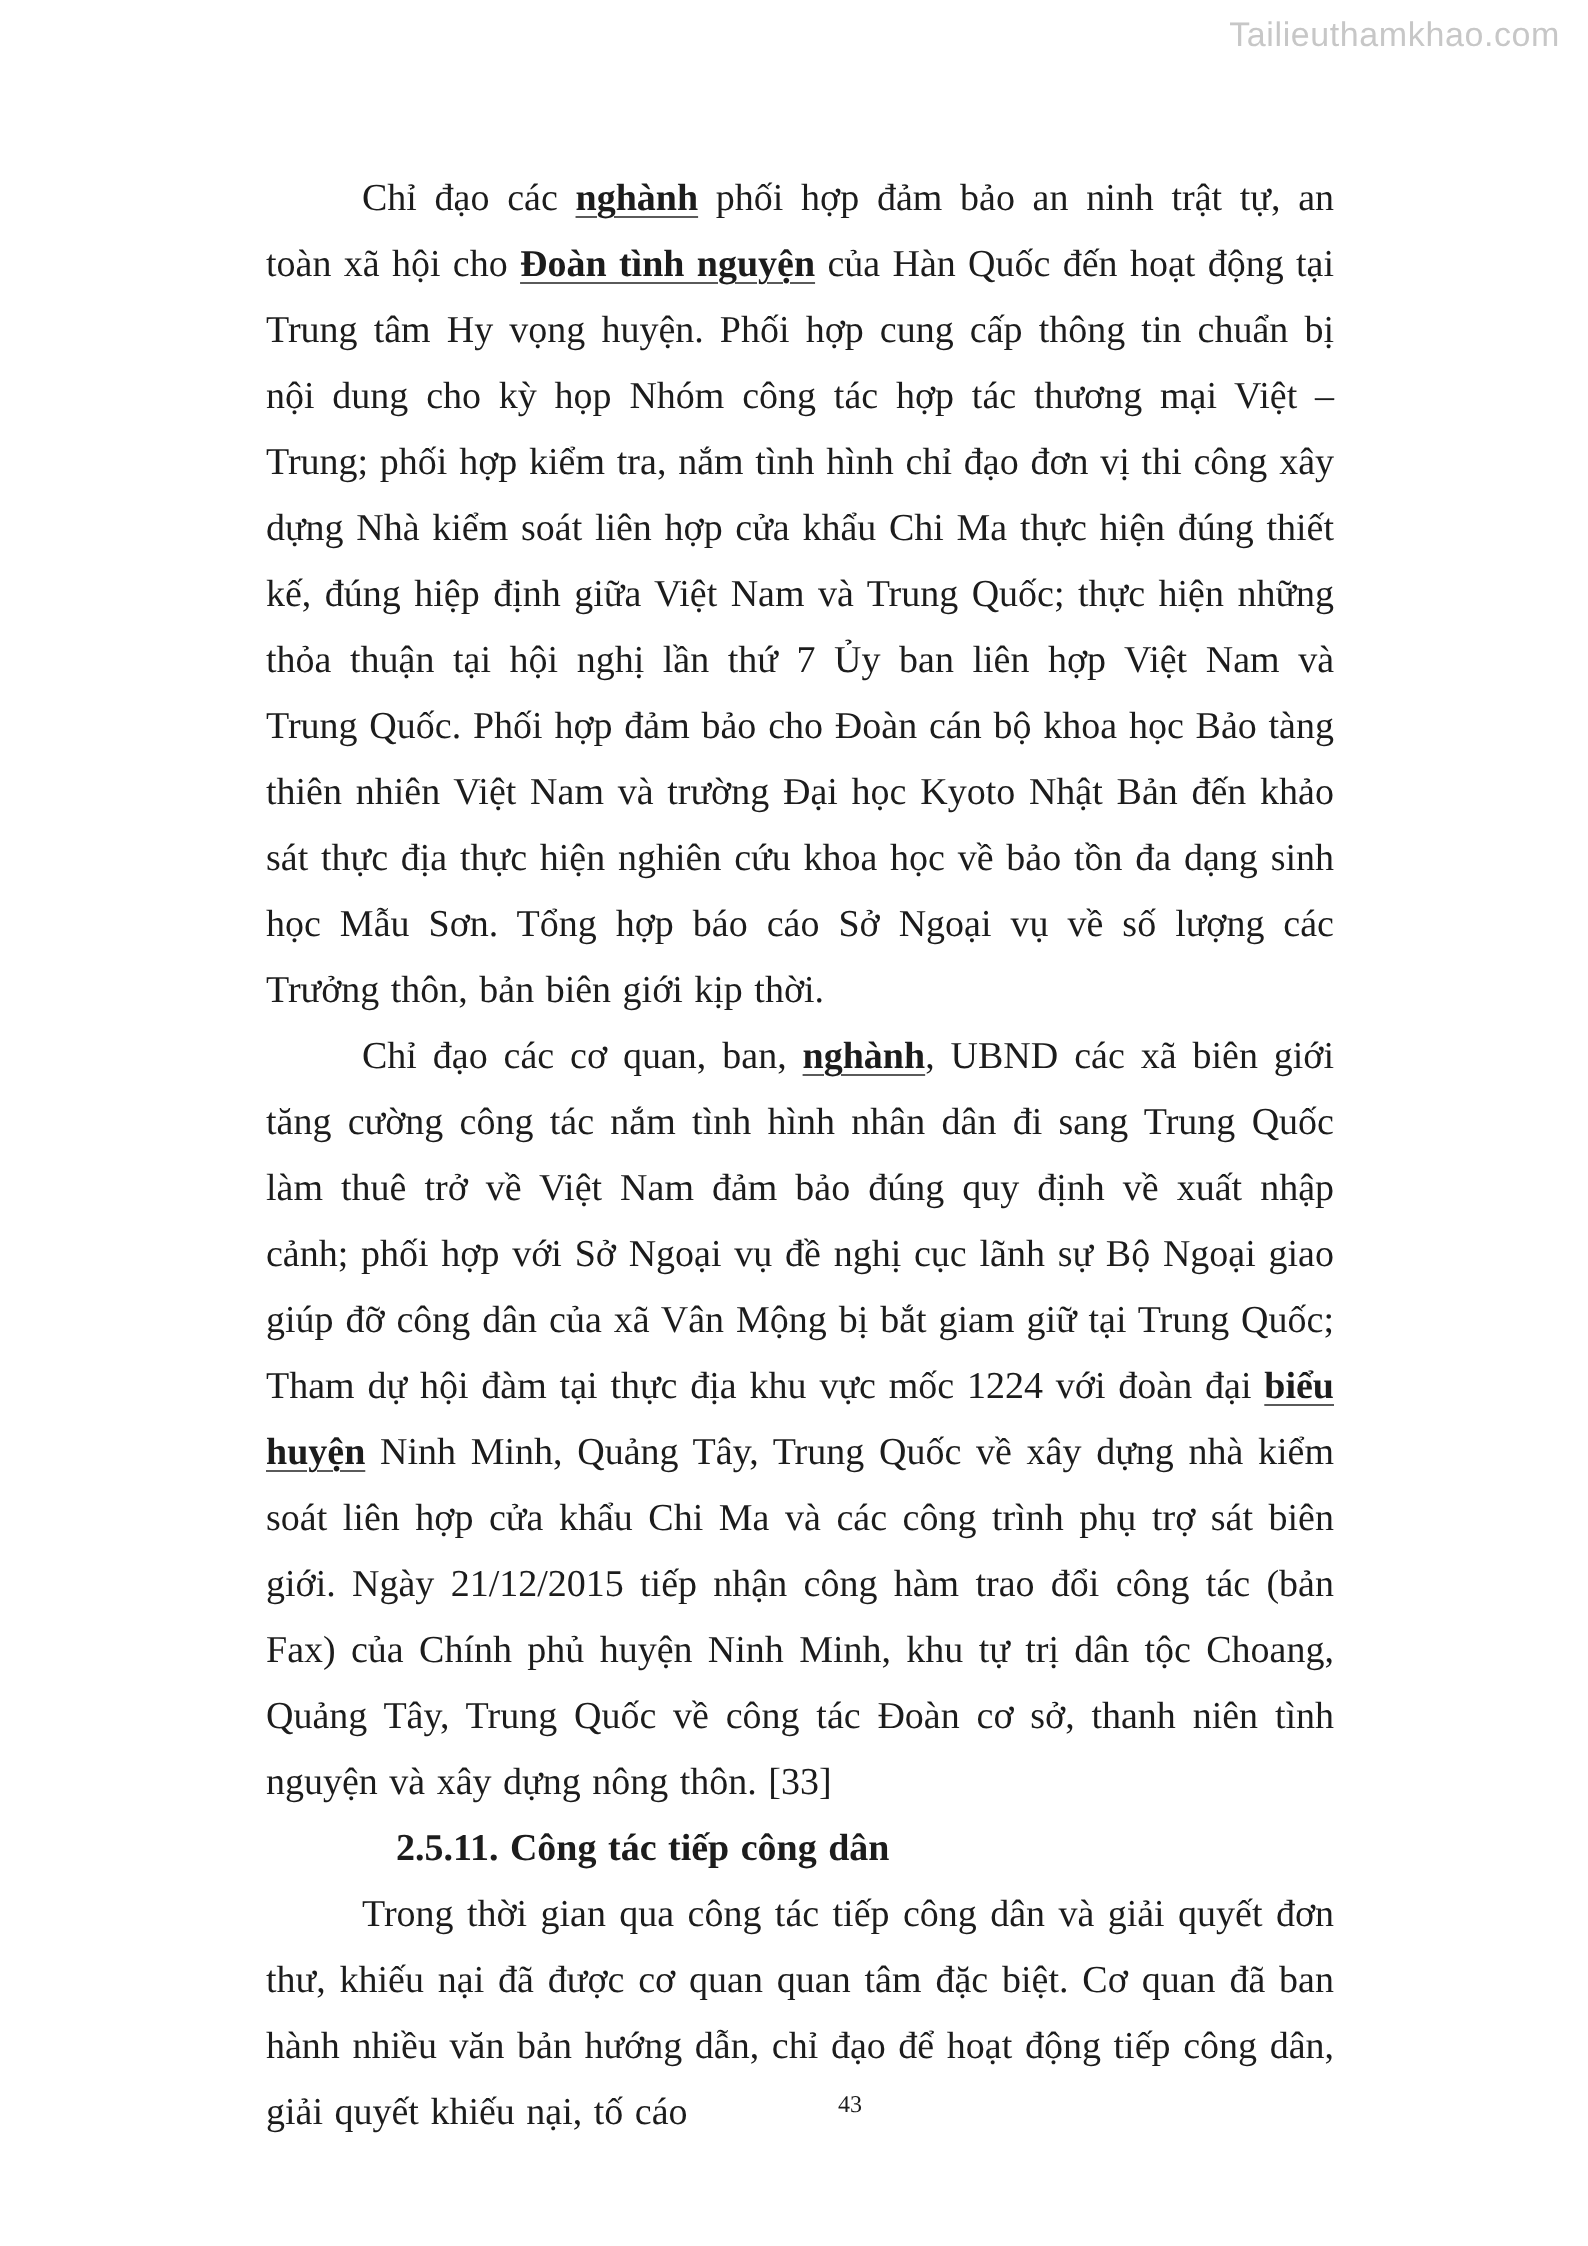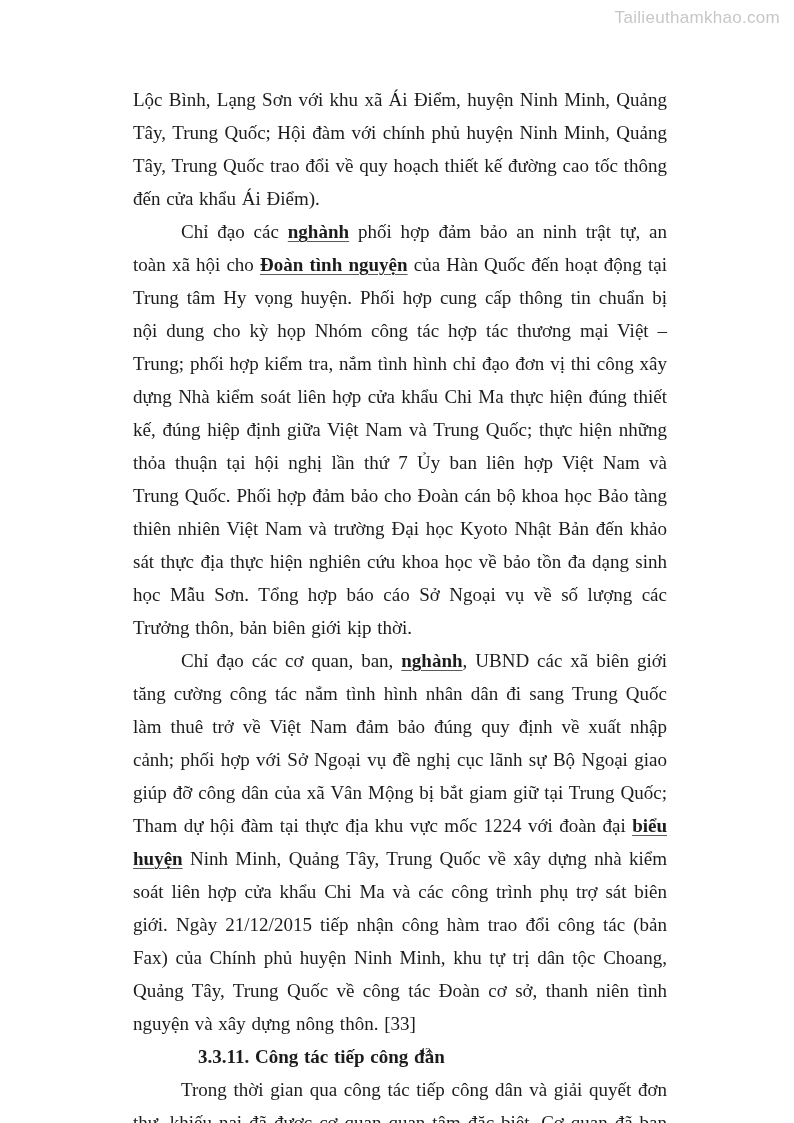--- a/index.html
+++ b/index.html
@@ -67,25 +67,24 @@
     color: #1c1c1c;
   }
 </style>
 </head>
 <body>
 
 <div class="watermark">Tailieuthamkhao.com</div>
 
 <div class="doc">
 
-  <p>Lộc Bình, Lạng Sơn với khu xã Ái Điểm, huyện Ninh Minh, Quảng Tây, Trung Quốc; Hội đàm với chính phủ huyện Ninh Minh, Quảng Tây, Trung Quốc trao đổi về quy hoạch thiết kế đường cao tốc thông đến cửa khẩu Ái Điểm).</p>
 
   <p class="indent"><span>Chỉ đạo các </span><span class="u">nghành</span><span> phối hợp đảm bảo an ninh trật tự, an toàn xã hội cho </span><span class="u">Đoàn tình nguyện</span><span> của Hàn Quốc đến hoạt động tại Trung tâm Hy vọng huyện. Phối hợp cung cấp thông tin chuẩn bị nội dung cho kỳ họp Nhóm công tác hợp tác thương mại Việt – Trung; phối hợp kiểm tra, nắm tình hình chỉ đạo đơn vị thi công xây dựng Nhà kiểm soát liên hợp cửa khẩu Chi Ma thực hiện đúng thiết kế, đúng hiệp định giữa Việt Nam và Trung Quốc; thực hiện những thỏa thuận tại hội nghị lần thứ 7 Ủy ban liên hợp Việt Nam và Trung Quốc. Phối hợp đảm bảo cho Đoàn cán bộ khoa học Bảo tàng thiên nhiên Việt Nam và trường Đại học Kyoto Nhật Bản đến khảo sát thực địa thực hiện nghiên cứu khoa học về bảo tồn đa dạng sinh học Mẫu Sơn. Tổng hợp báo cáo Sở Ngoại vụ về số lượng các Trưởng thôn, bản biên giới kịp thời.</span></p>
 
   <p class="indent"><span>Chỉ đạo các cơ quan, ban, </span><span class="u">nghành</span><span>, UBND các xã biên giới tăng cường công tác nắm tình hình nhân dân đi sang Trung Quốc làm thuê trở về Việt Nam đảm bảo đúng quy định về xuất nhập cảnh; phối hợp với Sở Ngoại vụ đề nghị cục lãnh sự Bộ Ngoại giao giúp đỡ công dân của xã Vân Mộng bị bắt giam giữ tại Trung Quốc; Tham dự hội đàm tại thực địa khu vực mốc 1224 với đoàn đại </span><span class="u">biểu huyện</span><span> Ninh Minh, Quảng Tây, Trung Quốc về xây dựng nhà kiểm soát liên hợp cửa khẩu Chi Ma và các công trình phụ trợ sát biên giới. Ngày 21/12/2015 tiếp nhận công hàm trao đổi công tác (bản Fax) của Chính phủ huyện Ninh Minh, khu tự trị dân tộc Choang, Quảng Tây, Trung Quốc về công tác Đoàn cơ sở, thanh niên tình nguyện và xây dựng nông thôn. [33]</span></p>
 
-  <p class="heading">3.3.11. Công tác tiếp công dân</p>
+  <p class="heading">2.5.11. Công tác tiếp công dân</p>
 
   <p class="indent">Trong thời gian qua công tác tiếp công dân và giải quyết đơn thư, khiếu nại đã được cơ quan quan tâm đặc biệt. Cơ quan đã ban hành nhiều văn bản hướng dẫn, chỉ đạo để hoạt động tiếp công dân, giải quyết khiếu nại, tố cáo</p>
 
 </div>
 
 <div class="page-number">43</div>
 
 </body></html>

